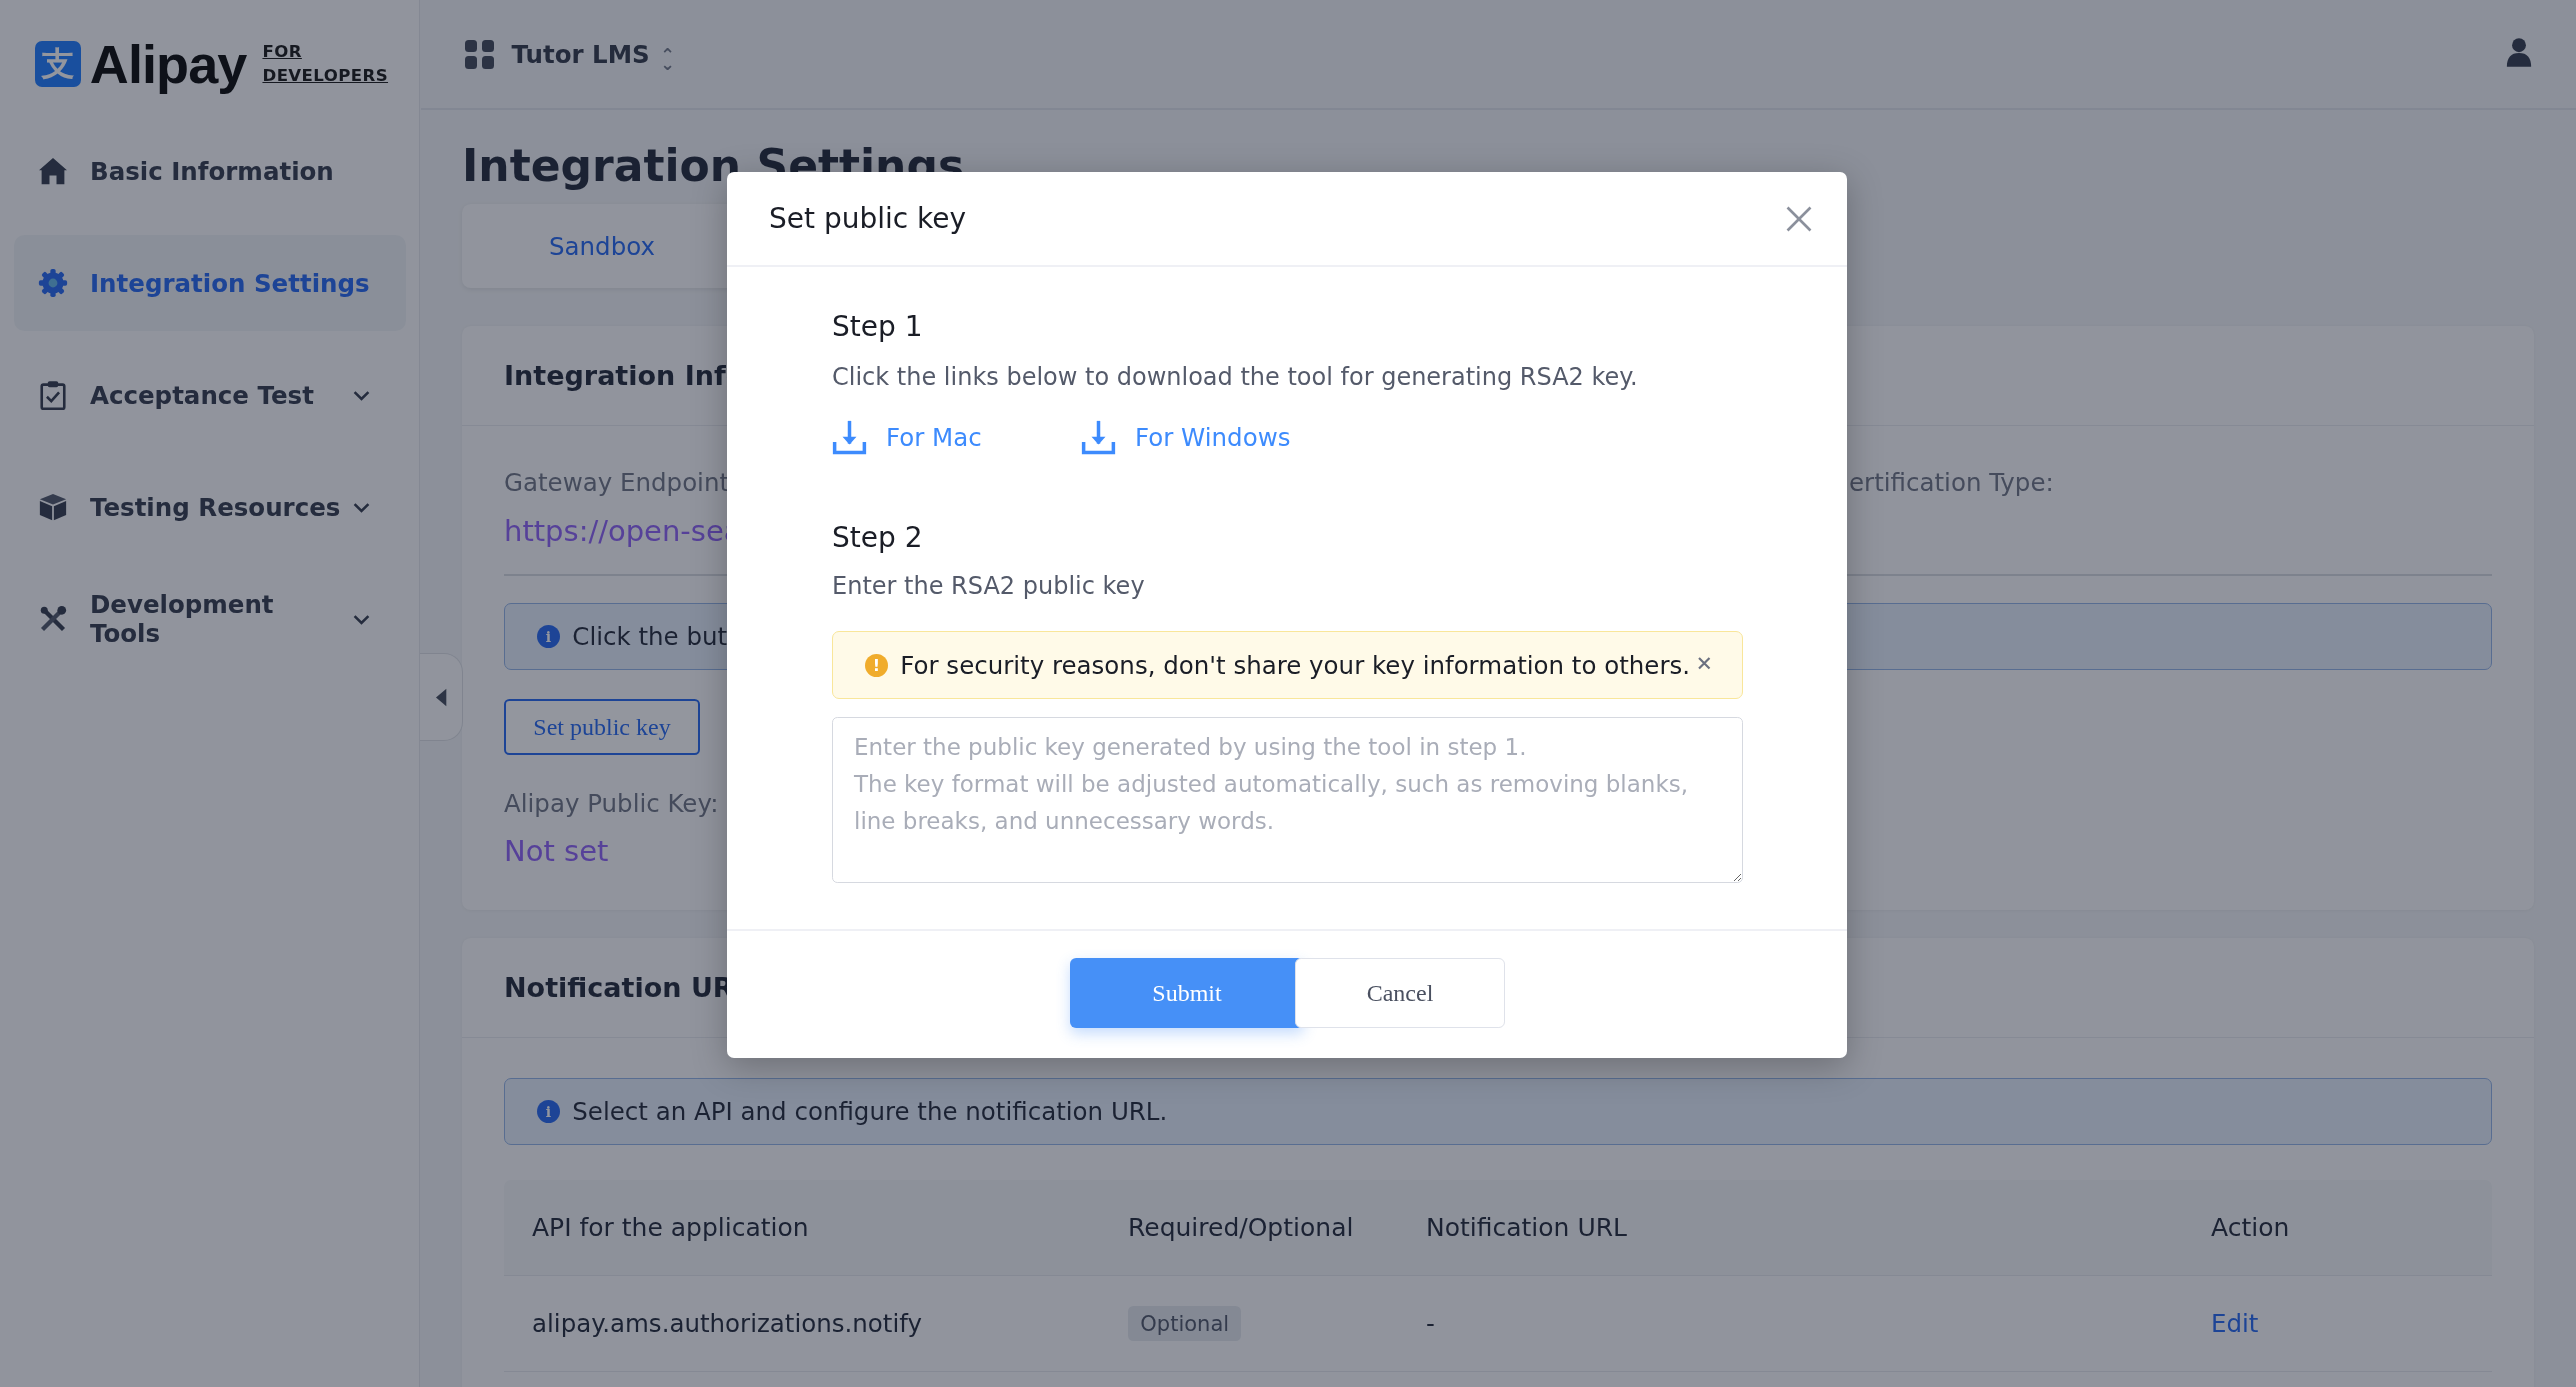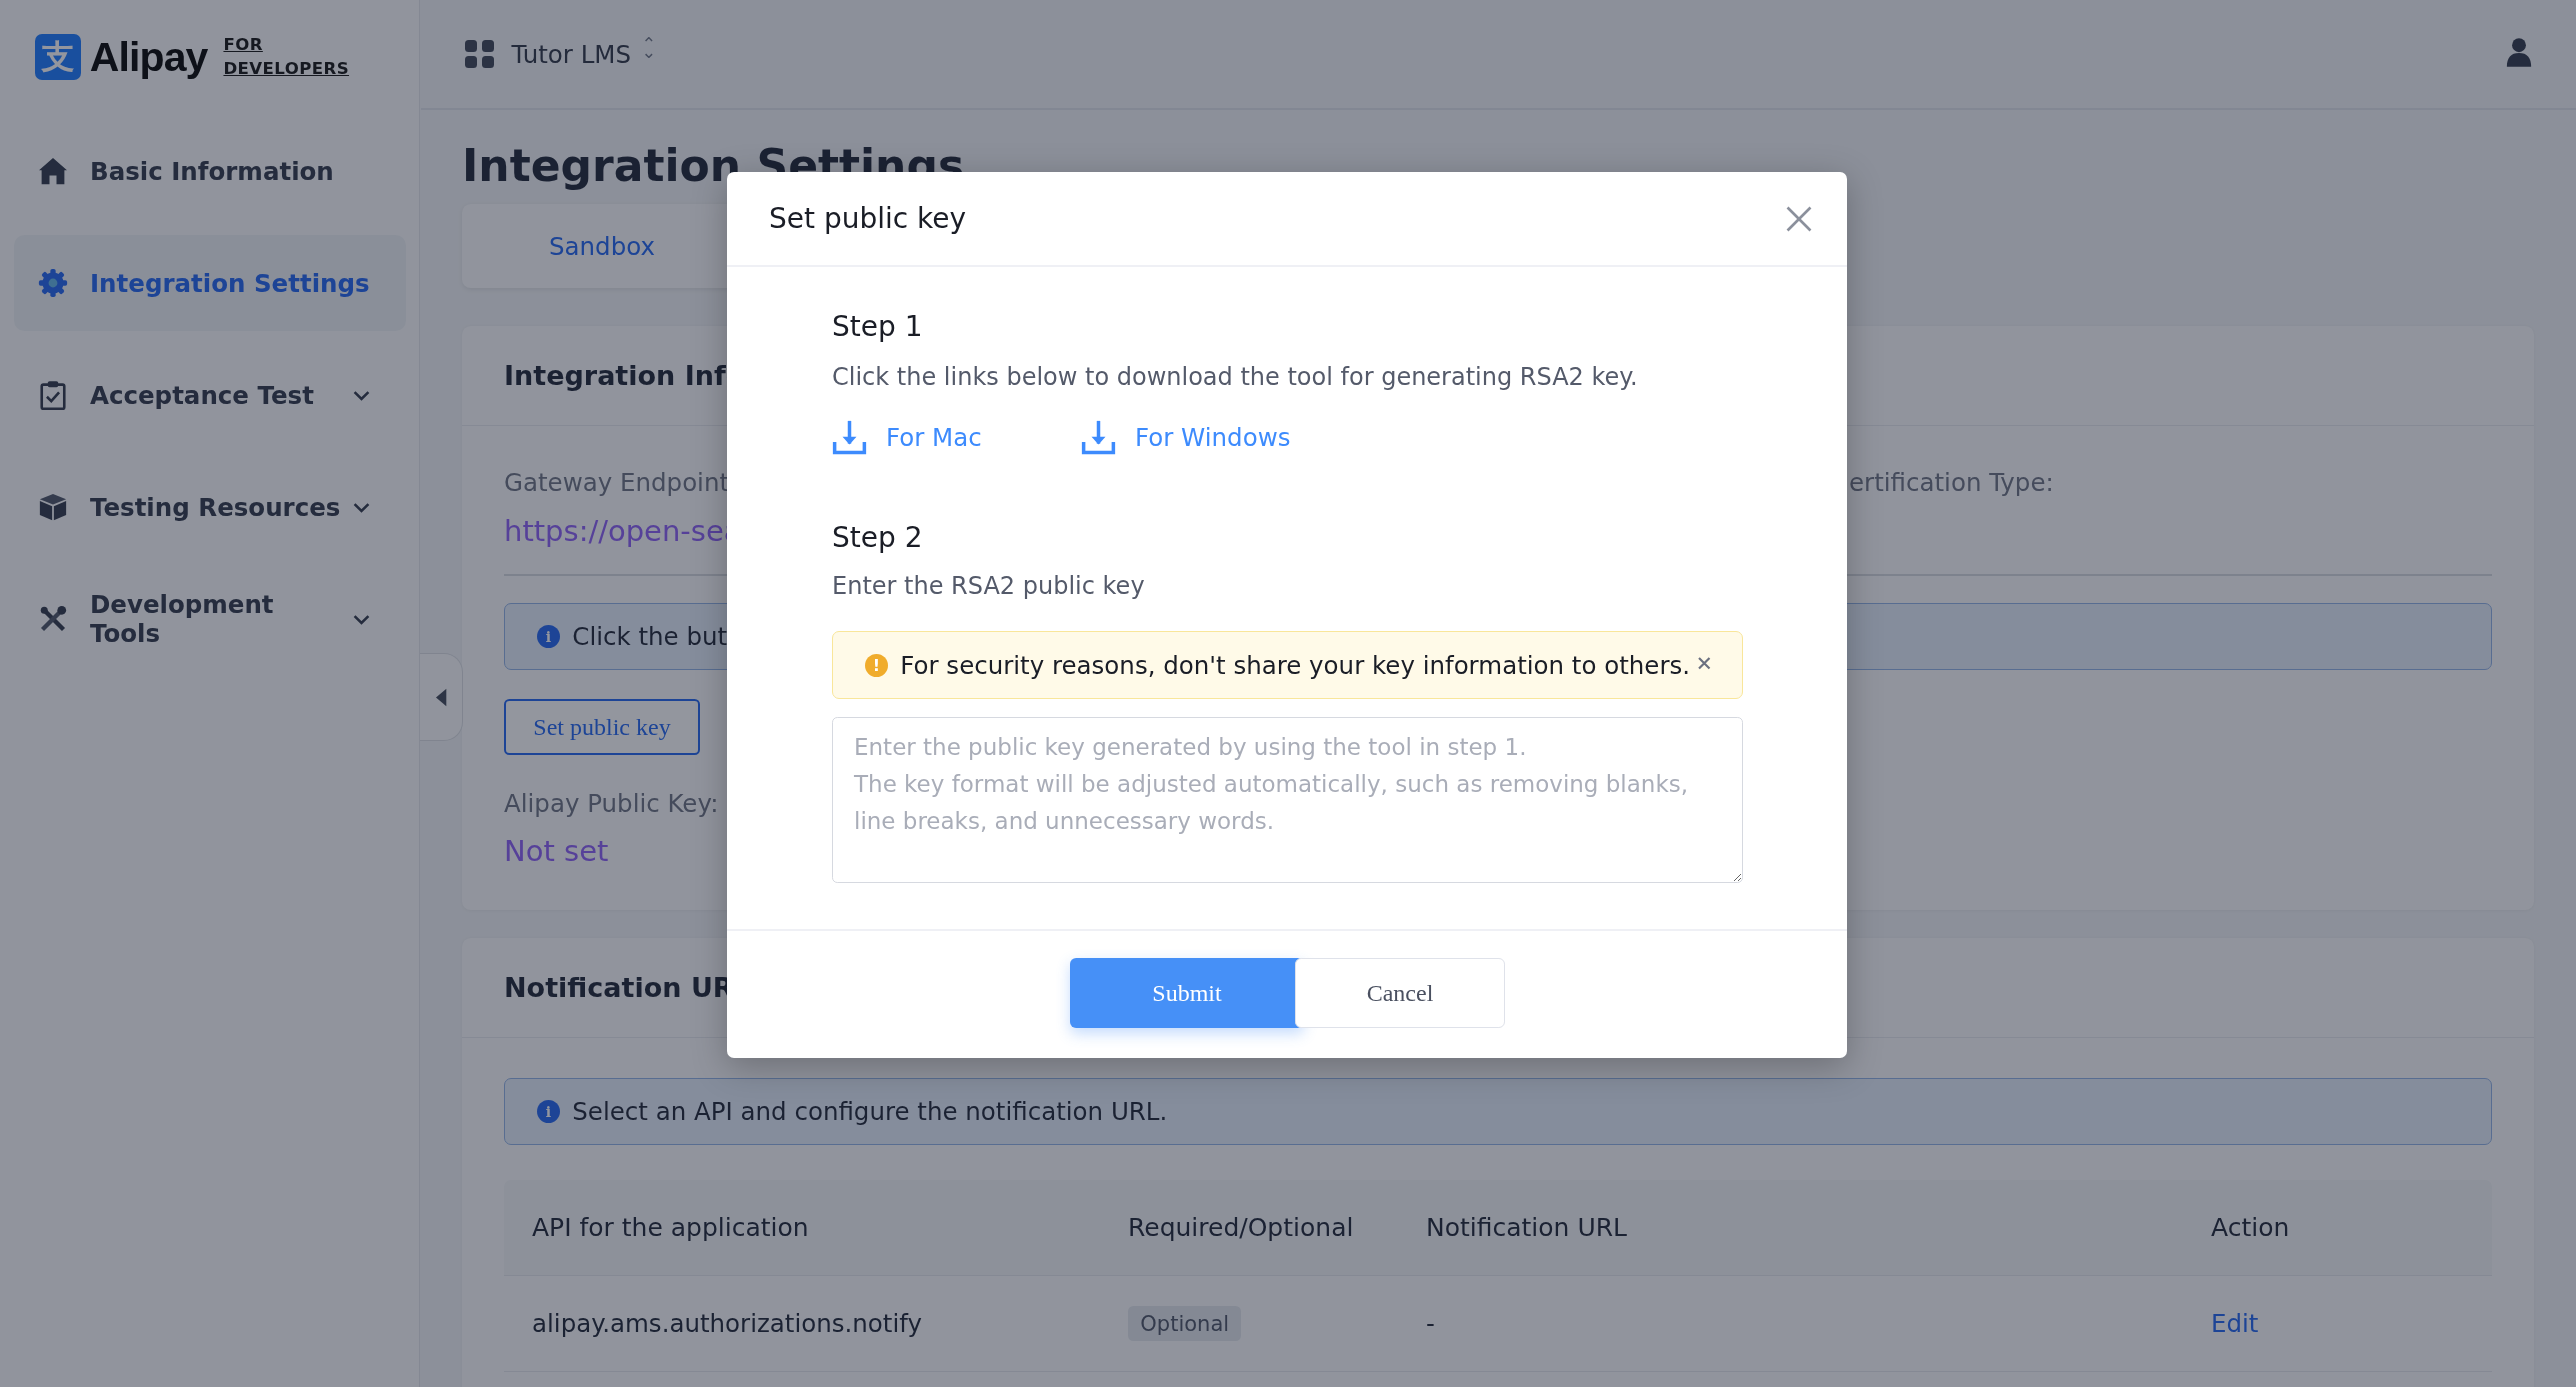--- a/index.html
+++ b/index.html
@@ -3,31 +3,31 @@
 <meta charset="utf-8">
 <style>
   * { box-sizing: border-box; margin: 0; padding: 0; }
   html, body { width: 2576px; height: 1388px; overflow: hidden; }
   body { font-family: "DejaVu Sans", "Liberation Sans", sans-serif; background: #f2f4f7; color: #1c2233; position: relative; }
 
   
   .sidebar { position: absolute; left: 0; top: 0; width: 420px; height: 1388px; background: #fbfcfd; border-right: 1.8px solid #e2e5ea; }
   .logo { position: absolute; left: 35px; top: 33px; display: flex; align-items: center; }
   .logo-mark { width: 46px; height: 46px; background: #1677ff; border-radius: 7px; color: #fff; font-size: 33px; display: flex; align-items: center; justify-content: center; font-weight: bold; }
-  .logo-word { font-family: "Liberation Sans", sans-serif; font-weight: bold; font-size: 41px; margin-left: 8.8px; color: #000; letter-spacing: -0.9px; }
+  .logo-word { font-family: "Liberation Sans", sans-serif; font-weight: bold; font-size: 54px; margin-left: 8.8px; color: #000; letter-spacing: -0.9px; }
   .logo-sub { margin-left: 16px; font-size: 16.6px; font-weight: bold; line-height: 24px; color: #111; letter-spacing: 0.4px; text-decoration: underline; }
   .nav { position: absolute; left: 14px; top: 123px; width: 392px; }
   .nav-item { height: 96px; margin-bottom: 16px; display: flex; align-items: center; padding-left: 23px; border-radius: 10.5px; color: #2c3447; font-size: 24.5px; font-weight: bold; cursor: pointer; }
   .nav-item.active { background: #eef1f6; color: #1e63f0; }
   .nav-item .ico { width: 32px; height: 32px; margin-right: 21px; display: flex; align-items: center; justify-content: center; }
   .nav-item .chev { margin-left: auto; margin-right: 35px; width: 19px; height: 19px; }
 
   
   .header { position: absolute; left: 421px; top: 0; right: 0; height: 110px; border-bottom: 2.6px solid #dfe3ea; display: flex; align-items: center; }
-  .app-switch { margin-left: 44px; display: flex; align-items: flex-start; font-size: 24.5px; font-weight: normal; color: #2b3243; cursor: pointer; }
+  .app-switch { margin-left: 44px; display: flex; align-items: flex-end; font-size: 24.5px; font-weight: bold; color: #2b3243; cursor: pointer; }
   .grid-ico { display: grid; grid-template-columns: 12.3px 12.3px; grid-gap: 4.4px; margin-right: 17.5px; }
   .grid-ico span { width: 12.3px; height: 12.3px; border-radius: 3.5px; background: #3a4254; }
   .updown { margin-left: 10.5px; color: #6b7385; font-size: 17.5px; line-height: 8.8px; display: flex; flex-direction: column; }
   .user-ico { position: absolute; right: 44px; top: 37px; }
 
   
   .page-title { position: absolute; left: 462px; top: 140px; font-size: 44px; font-weight: bold; color: #1a2133; }
   .tabs-card { position: absolute; left: 462px; top: 204px; width: 491px; height: 84px; background: #fbfcfd; border-radius: 8.8px; box-shadow: 0 1.8px 5.3px rgba(0,0,0,0.08); }
   .tab { position: absolute; left: 0; top: 0; width: 280px; height: 84px; display: flex; align-items: center; justify-content: center; color: #1e63f0; font-size: 24.5px; cursor: pointer; }
 

